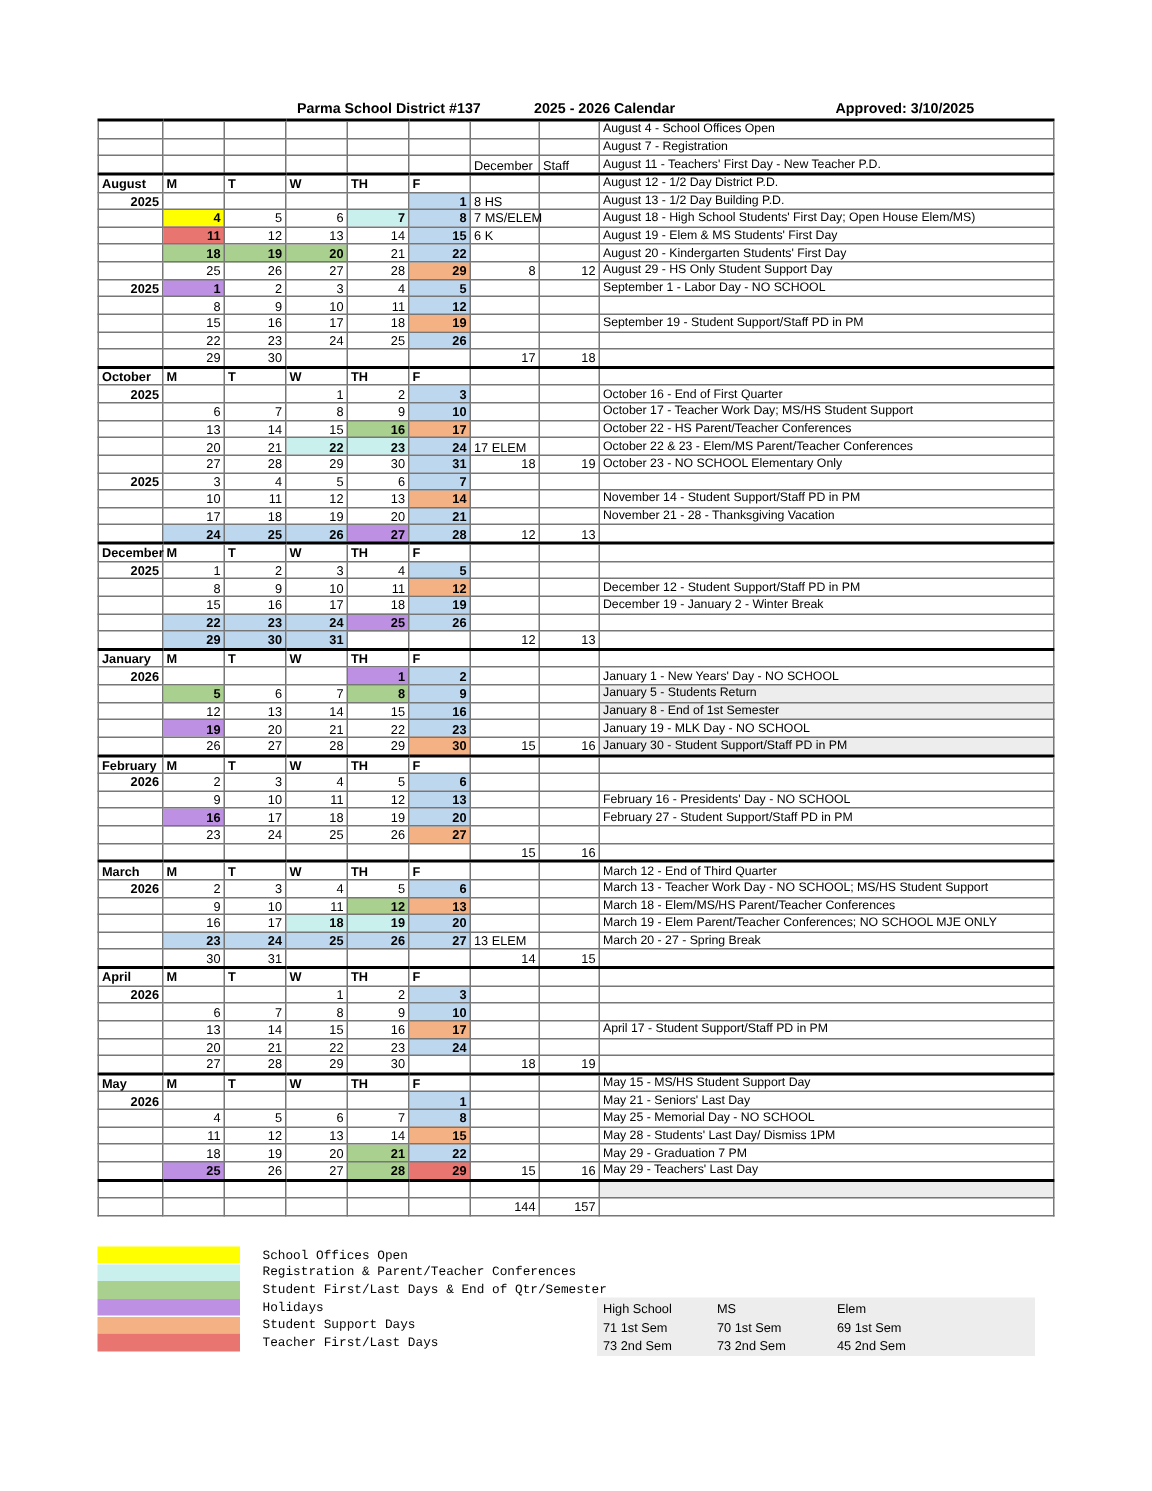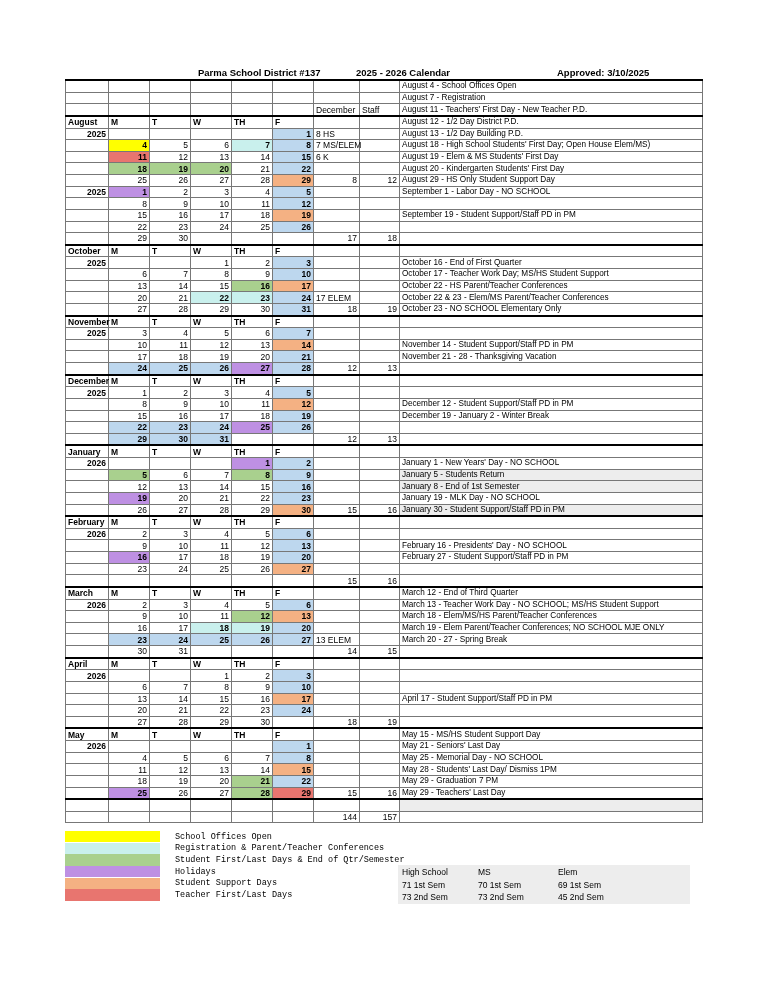--- a/index.html
+++ b/index.html
@@ -262,31 +262,20 @@
         <td></td>
         <td class="num">27</td>
         <td class="num">28</td>
         <td class="num">29</td>
         <td class="num">30</td>
         <td class="num hl" style="background: rgb(189, 215, 238);">31</td>
         <td class="num">18</td>
         <td class="num">19</td>
         <td class="note">October 23 - NO SCHOOL  Elementary Only</td>
       </tr>
-      <tr class="thick">
-        <td class="mon">November</td>
-        <td class="dh">M</td>
-        <td class="dh">T</td>
-        <td class="dh">W</td>
-        <td class="dh">TH</td>
-        <td class="dh">F</td>
-        <td class="num"></td>
-        <td class="num"></td>
-        <td class="note"></td>
-      </tr>
       <tr>
         <td class="yr">2025</td>
         <td class="num">3</td>
         <td class="num">4</td>
         <td class="num">5</td>
         <td class="num">6</td>
         <td class="num hl" style="background: rgb(189, 215, 238);">7</td>
         <td class="num"></td>
         <td class="num"></td>
         <td class="note"></td>

